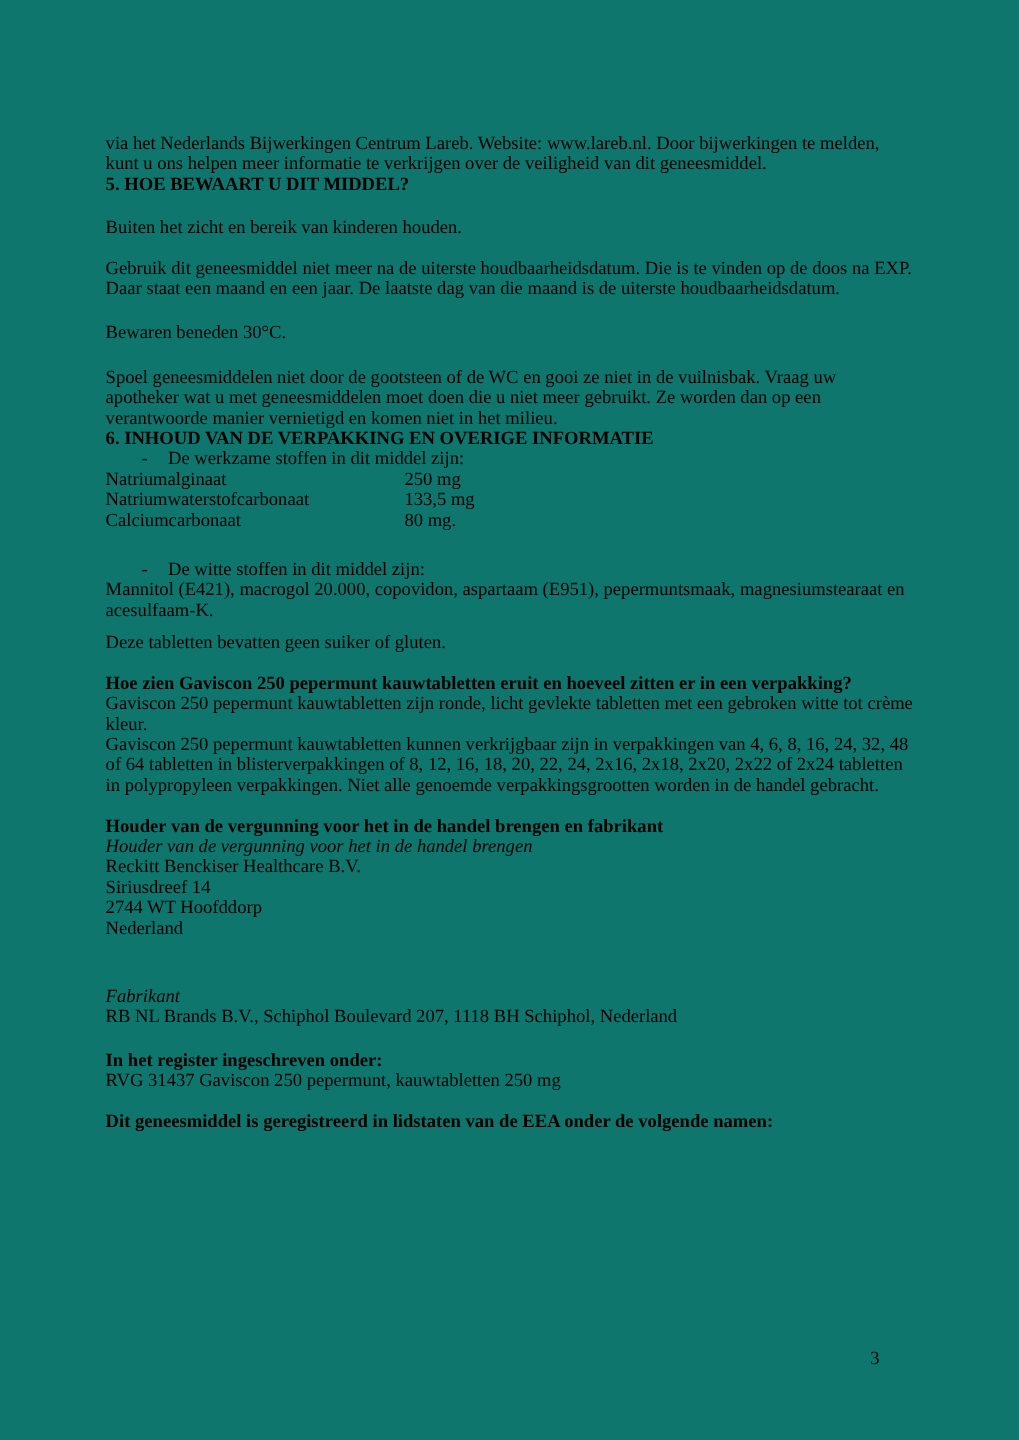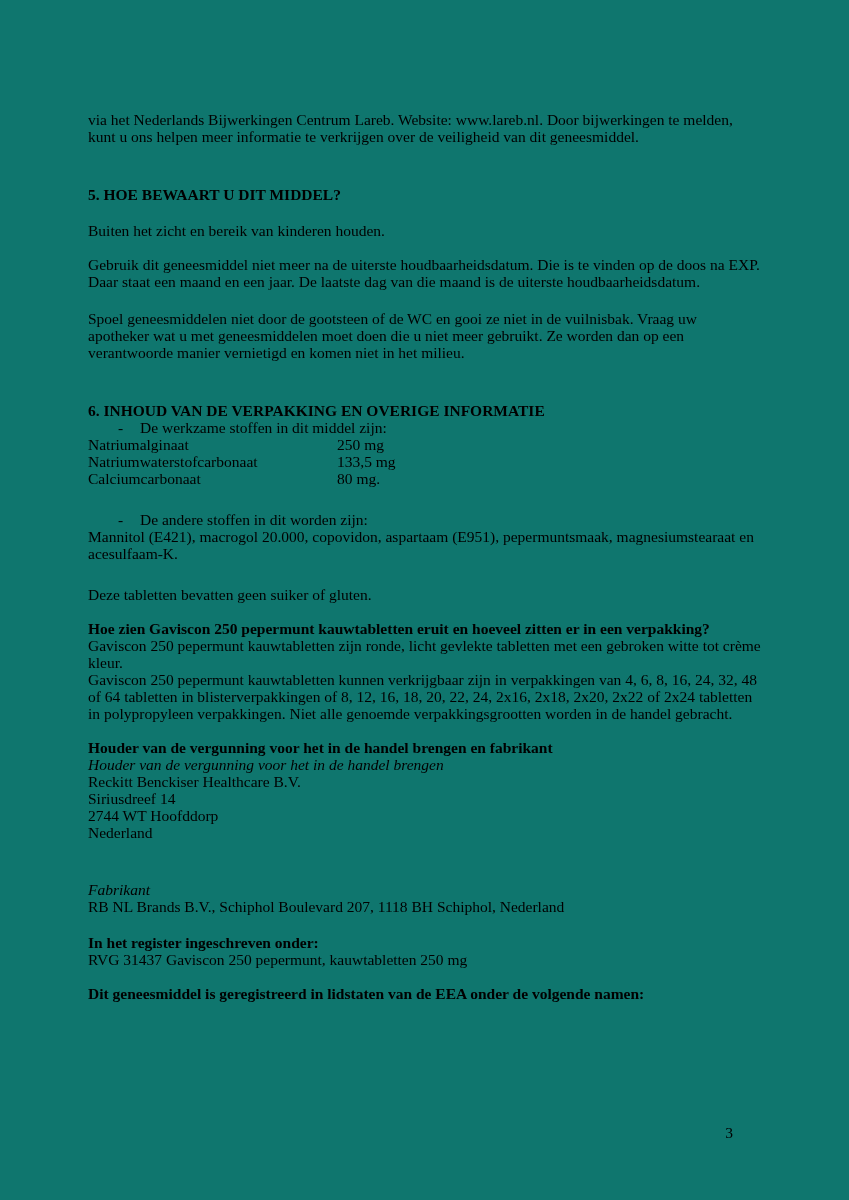--- a/index.html
+++ b/index.html
@@ -23,25 +23,25 @@
     position: absolute;
     left: 88px;
     top: 111px;
     width: 673px;
     font-size: 15.5px;
     line-height: 17px;
   }
   p { margin: 0; }
   .bold { font-weight: bold; }
   .italic { font-style: italic; }
-  .h-section { font-weight: bold; margin-top: 41px; }
+  .h-section { font-weight: bold; }
   .mt-blank  { margin-top: 17px; }
   .mt-19 { margin-top: 19px; }
   .mt-20 { margin-top: 20px; }
-  .mt-22 { margin-top: 24px; }
+  .mt-22 { margin-top: 10px; }
   .mt-23 { margin-top: 40px; }
   .mt-24 { margin-top: 24px; }
   .dash-row {
     display: flex;
     padding-left: 30px;
   }
   .dash-row .dash {
     width: 22px;
     flex: 0 0 22px;
   }
@@ -61,20 +61,21 @@
 <body>
 
 <div class="page">
   <div class="content">
 
     <p>via het Nederlands Bijwerkingen Centrum Lareb. Website: www.lareb.nl. Door bijwerkingen te melden, kunt u ons helpen meer informatie te verkrijgen over de veiligheid van dit geneesmiddel.</p>
 
     <p class="h-section">5. HOE BEWAART U DIT MIDDEL?</p>
     <p class="mt-19">Buiten het zicht en bereik van kinderen houden.</p>
     <p class="mt-blank">Gebruik dit geneesmiddel niet meer na de uiterste houdbaarheidsdatum. Die is te vinden op de doos na EXP. Daar staat een maand en een jaar. De laatste dag van die maand is de uiterste houdbaarheidsdatum.</p>
+    <p class="mt-20">Bewaren beneden 30°C.</p>
     <p class="mt-20">Spoel geneesmiddelen niet door de gootsteen of de WC en gooi ze niet in de vuilnisbak. Vraag uw apotheker wat u met geneesmiddelen moet doen die u niet meer gebruikt. Ze worden dan op een verantwoorde manier vernietigd en komen niet in het milieu.</p>
 
     <p class="h-section">6. INHOUD VAN DE VERPAKKING EN OVERIGE INFORMATIE</p>
 
     <div class="dash-row">
       <span class="dash">-</span>
       <span>De werkzame stoffen in dit middel zijn:</span>
     </div>
     <div class="ing-row">
       <span class="ing-name">Natriumalginaat</span>
@@ -84,21 +85,21 @@
       <span class="ing-name">Natriumwaterstofcarbonaat</span>
       <span>133,5 mg</span>
     </div>
     <div class="ing-row">
       <span class="ing-name">Calciumcarbonaat</span>
       <span>80 mg.</span>
     </div>
 
     <div class="dash-row mt-24">
       <span class="dash">-</span>
-      <span>De andere stoffen in dit worden zijn:</span>
+      <span>De witte stoffen in dit middel zijn:</span>
     </div>
     <p>Mannitol (E421), macrogol 20.000, copovidon, aspartaam (E951), pepermuntsmaak, magnesiumstearaat en acesulfaam-K.</p>
 
     <p class="mt-22">Deze tabletten bevatten geen suiker of gluten.</p>
 
     <p class="bold mt-blank">Hoe zien Gaviscon 250 pepermunt kauwtabletten eruit en hoeveel zitten er in een verpakking?</p>
     <p>Gaviscon 250 pepermunt kauwtabletten zijn ronde, licht gevlekte tabletten met een gebroken witte tot crème kleur.</p>
     <p>Gaviscon 250 pepermunt kauwtabletten kunnen verkrijgbaar zijn in verpakkingen van 4, 6, 8, 16, 24, 32, 48 of 64 tabletten in blisterverpakkingen of 8, 12, 16, 18, 20, 22, 24, 2x16, 2x18, 2x20, 2x22 of 2x24 tabletten in polypropyleen verpakkingen. Niet alle genoemde verpakkingsgrootten worden in de handel gebracht.</p>
 
     <p class="bold mt-blank">Houder van de vergunning voor het in de handel brengen en fabrikant</p>

